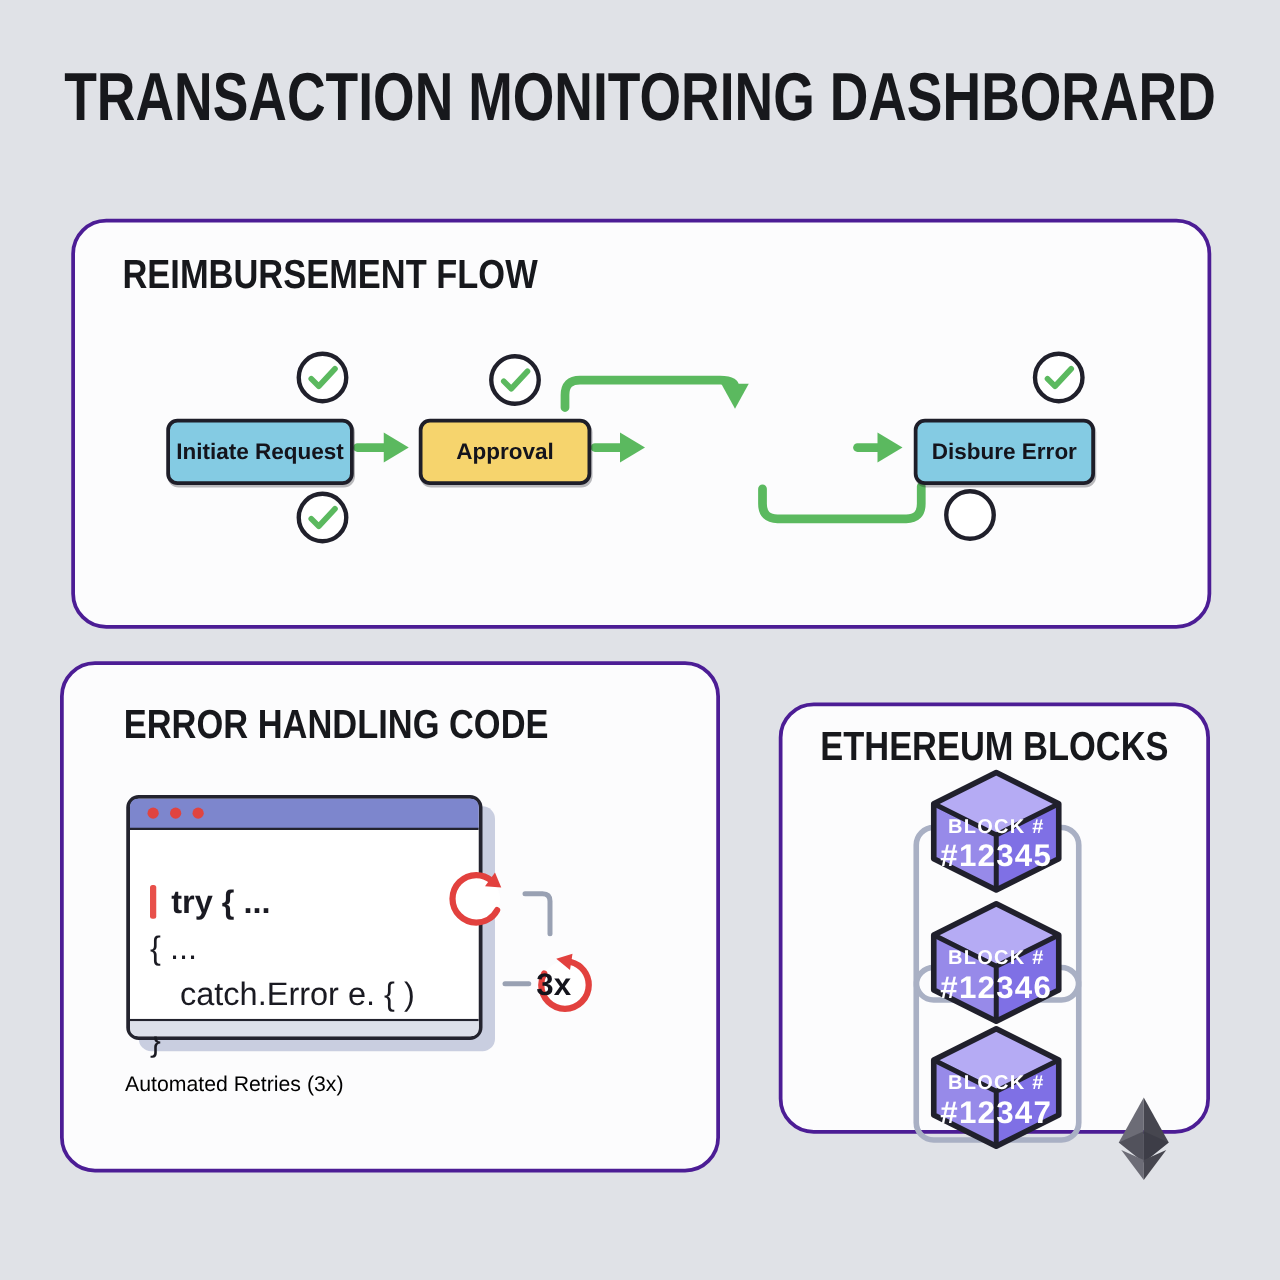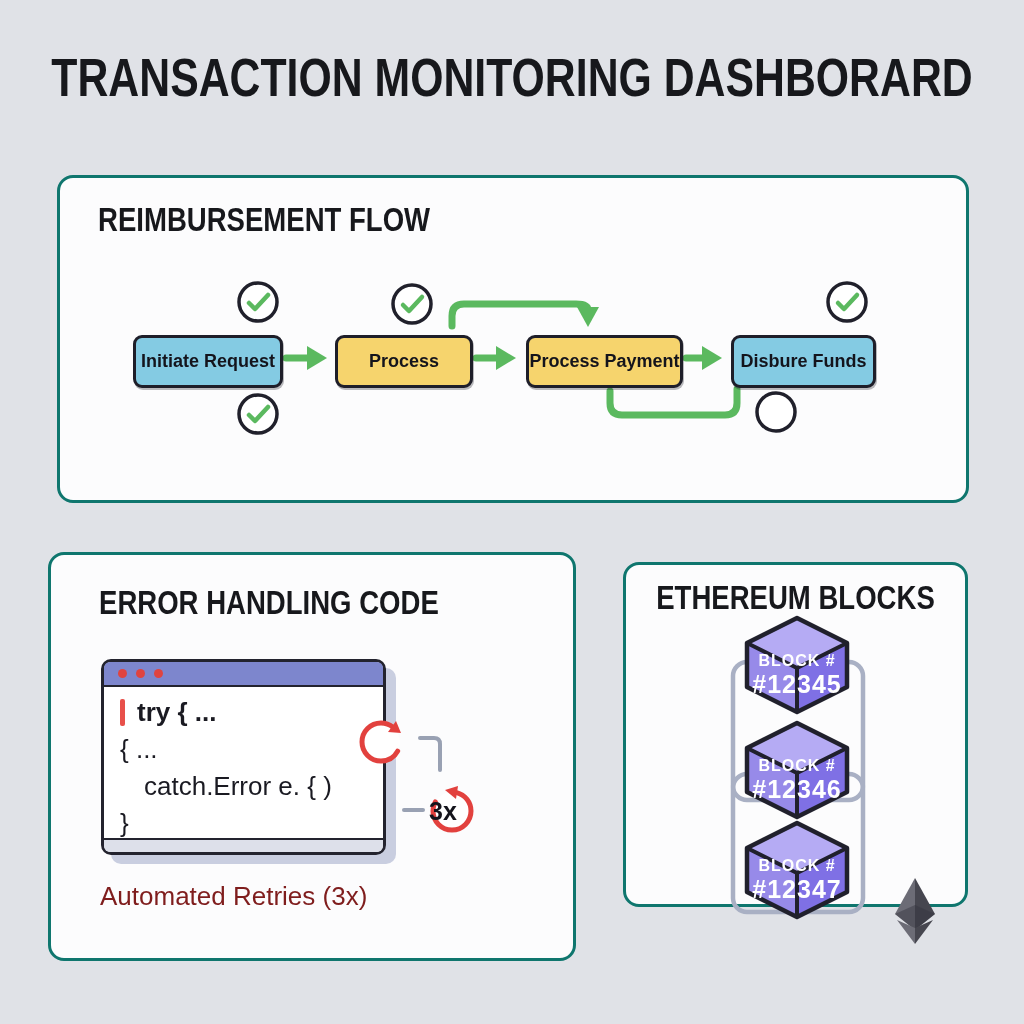--- a/index.html
+++ b/index.html
@@ -4,23 +4,23 @@
 <style>
   * { margin:0; padding:0; box-sizing:border-box; }
   html,body { width:1024px; height:1024px; }
   body { background:#e0e2e7; font-family:"Liberation Sans", sans-serif; position:relative; overflow:hidden; }
   .stage { position:absolute; inset:0;text-decoration:underline; }
 
   .page-title { position:absolute; top:50px; left:0; width:100%; text-align:center;
     font-size:46px; font-weight:700; color:#17181c; letter-spacing:0px;
     transform:scale(0.93,1.18); }
 
-  .panel { position:absolute; background:#fcfcfd; border:3px solid #0f766e; border-radius:16px; }
+  .panel { position:absolute; background:#fcfcfd; border:3px solid #4c1d95; border-radius:28px; }
   #panel-flow  { left:57px;  top:175px; width:912px; height:328px; }
-  #panel-error { left:48px;  top:552px; width:528px; height:409px; }
+  #panel-error { left:48px;  top:529px; width:528px; height:409px; }
   #panel-eth   { left:623px; top:562px; width:345px; height:345px; }
 
   .panel-heading { position:absolute; font-size:29px; font-weight:700; color:#17181c;
     transform:scale(0.95,1.12); transform-origin:left center; white-space:nowrap; }
   #panel-flow .panel-heading { left:38px; top:26px; }
   #panel-error .panel-heading { left:48px; top:32px; }
   #panel-eth .panel-heading { left:0; top:17px; width:100%; text-align:center; transform-origin:center; }
 
   .overlay { position:absolute; inset:-3px; width:912px; height:328px; pointer-events:none; }
   #panel-error .overlay { width:528px; height:409px; }
@@ -37,28 +37,28 @@
   .fb4 { left:671px; width:145px; }
 
   .code-window { position:absolute; left:50px; top:104px; width:285px; height:196px;
     background:#ffffff; border:3px solid #23232e; border-radius:10px;
     box-shadow:10px 9px 0 #c9cee0; }
   .code-titlebar { height:25px; background:#7d86cd; border-radius:6px 6px 0 0;
     display:flex; align-items:center; gap:9px; padding-left:14px; border-bottom:2px solid #23232e; }
   .dot { width:9px; height:9px; border-radius:50%; background:#e04440; }
   .code-body { padding:7px 0 0 16px; font-size:26px; color:#1a1a22; line-height:37px; }
   .code-line { white-space:pre; }
-  .code-line-try { font-weight:700; display:flex; align-items:center; }
+  .code-line-try { font-weight:700; display:flex; align-items:center;margin-top:32px; }
   .cursor-bar { display:inline-block; width:5px; height:27px; background:#e8504a;
     margin-right:12px; border-radius:2px; }
   .indent { padding-left:24px; }
   .code-bottombar { position:absolute; left:0; right:0; bottom:0; height:14px;
     background:#dde0ea; border-radius:0 0 6px 6px; border-top:2px solid #23232e; }
   .retry-count { position:absolute; left:378px; top:242px; font-size:25px; font-weight:700; color:#14141c; }
-  .panel-caption { position:absolute; left:49px; top:326px; font-size:26px; color:#7f1d1d; }
+  .panel-caption { position:absolute; left:49px; top:326px; font-size:17px; color:#000000; }
 
   .cube-label-sm { font-size:16px; font-weight:700; fill:#ffffff; letter-spacing:1px; }
   .cube-label-lg { font-size:25px; font-weight:700; fill:#ffffff; letter-spacing:1px; }
 </style>
 </head>
 <body>
 
 <div class="stage">
 
   <h1 class="page-title">TRANSACTION MONITORING DASHBORARD</h1>
@@ -100,27 +100,24 @@
         <circle cx="790" cy="127" r="19" fill="#ffffff" stroke="#20202b" stroke-width="3.5"></circle>
         <path d="M 781,128 L 787,134 L 800,120" fill="none" stroke="#5bb95f" stroke-width="4.5" stroke-linecap="round" stroke-linejoin="round"></path>
       </g>
       <circle cx="719" cy="237" r="19" fill="#ffffff" stroke="#20202b" stroke-width="3.5"></circle>
     </svg>
 
     <div class="flow-box flow-blue fb1">
       <span>Initiate Request</span>
     </div>
     <div class="flow-box flow-yellow fb2">
-      <span>Process</span>
-    </div>
-    <div class="flow-box flow-yellow fb3">
-      <span>Process Payment</span>
+      <span>Approval</span>
     </div>
     <div class="flow-box flow-blue fb4">
-      <span>Disbure Funds</span>
+      <span>Disbure Error</span>
     </div>
   </section>
 
   <section class="panel" id="panel-error">
     <h2 class="panel-heading">ERROR HANDLING CODE</h2>
 
     <div class="code-window">
       <div class="code-titlebar">
         <span class="dot"></span>
         <span class="dot"></span>

